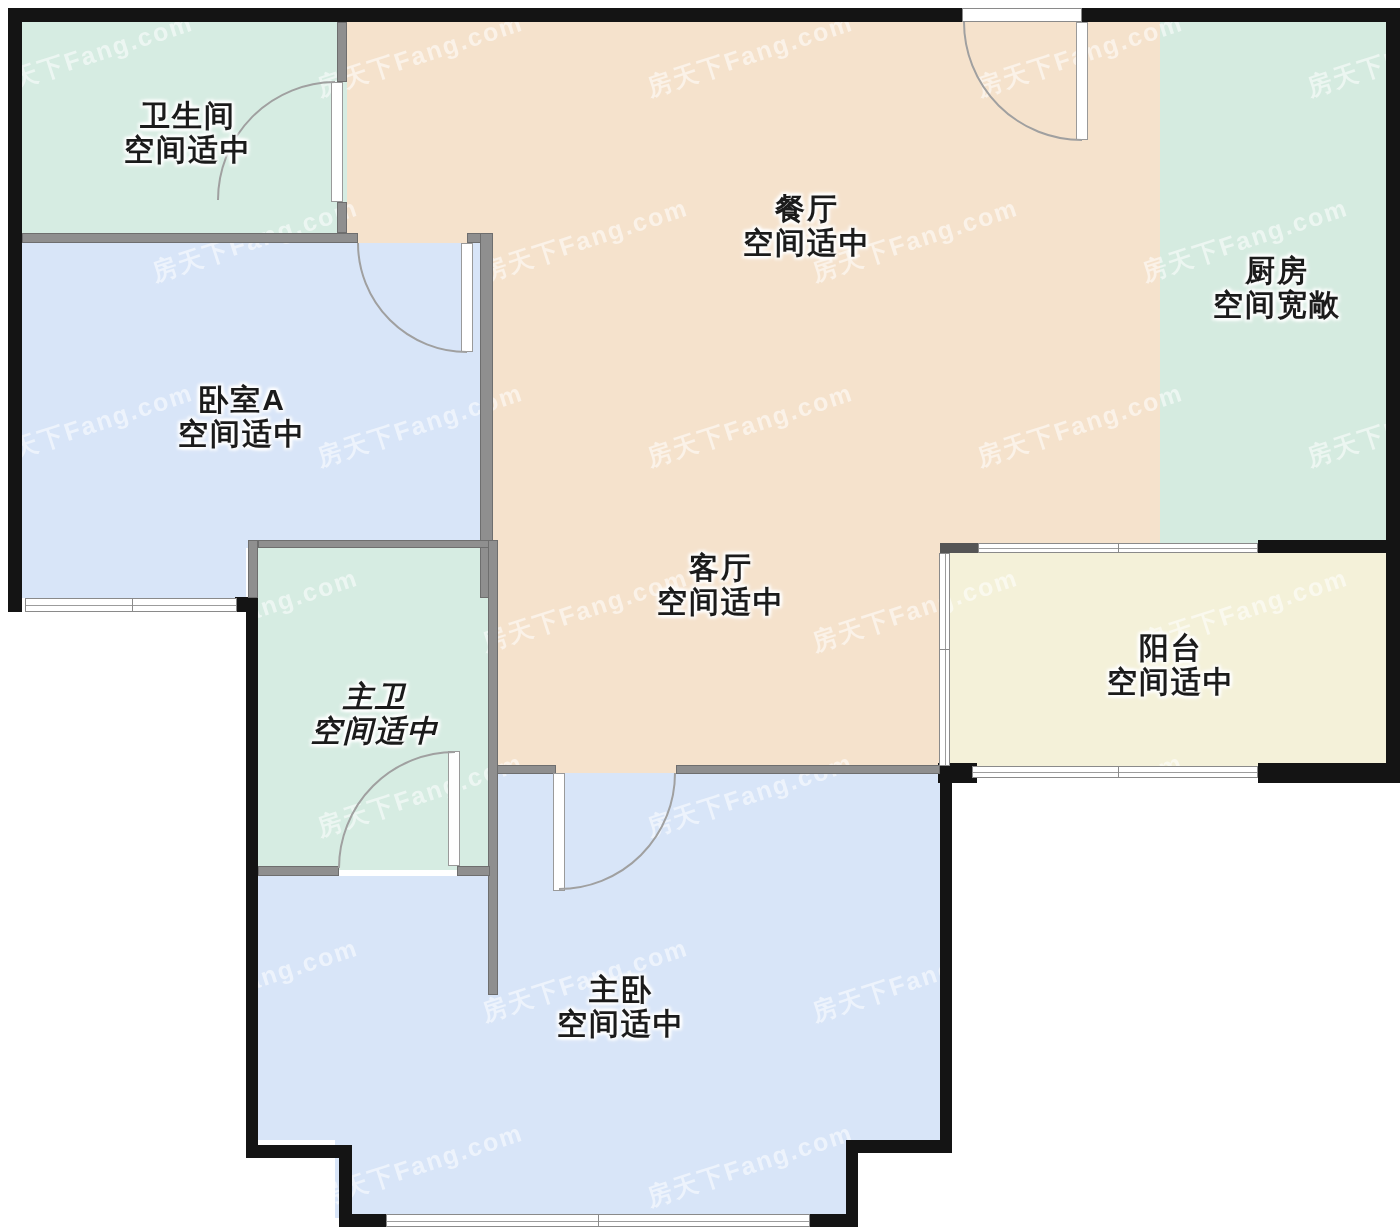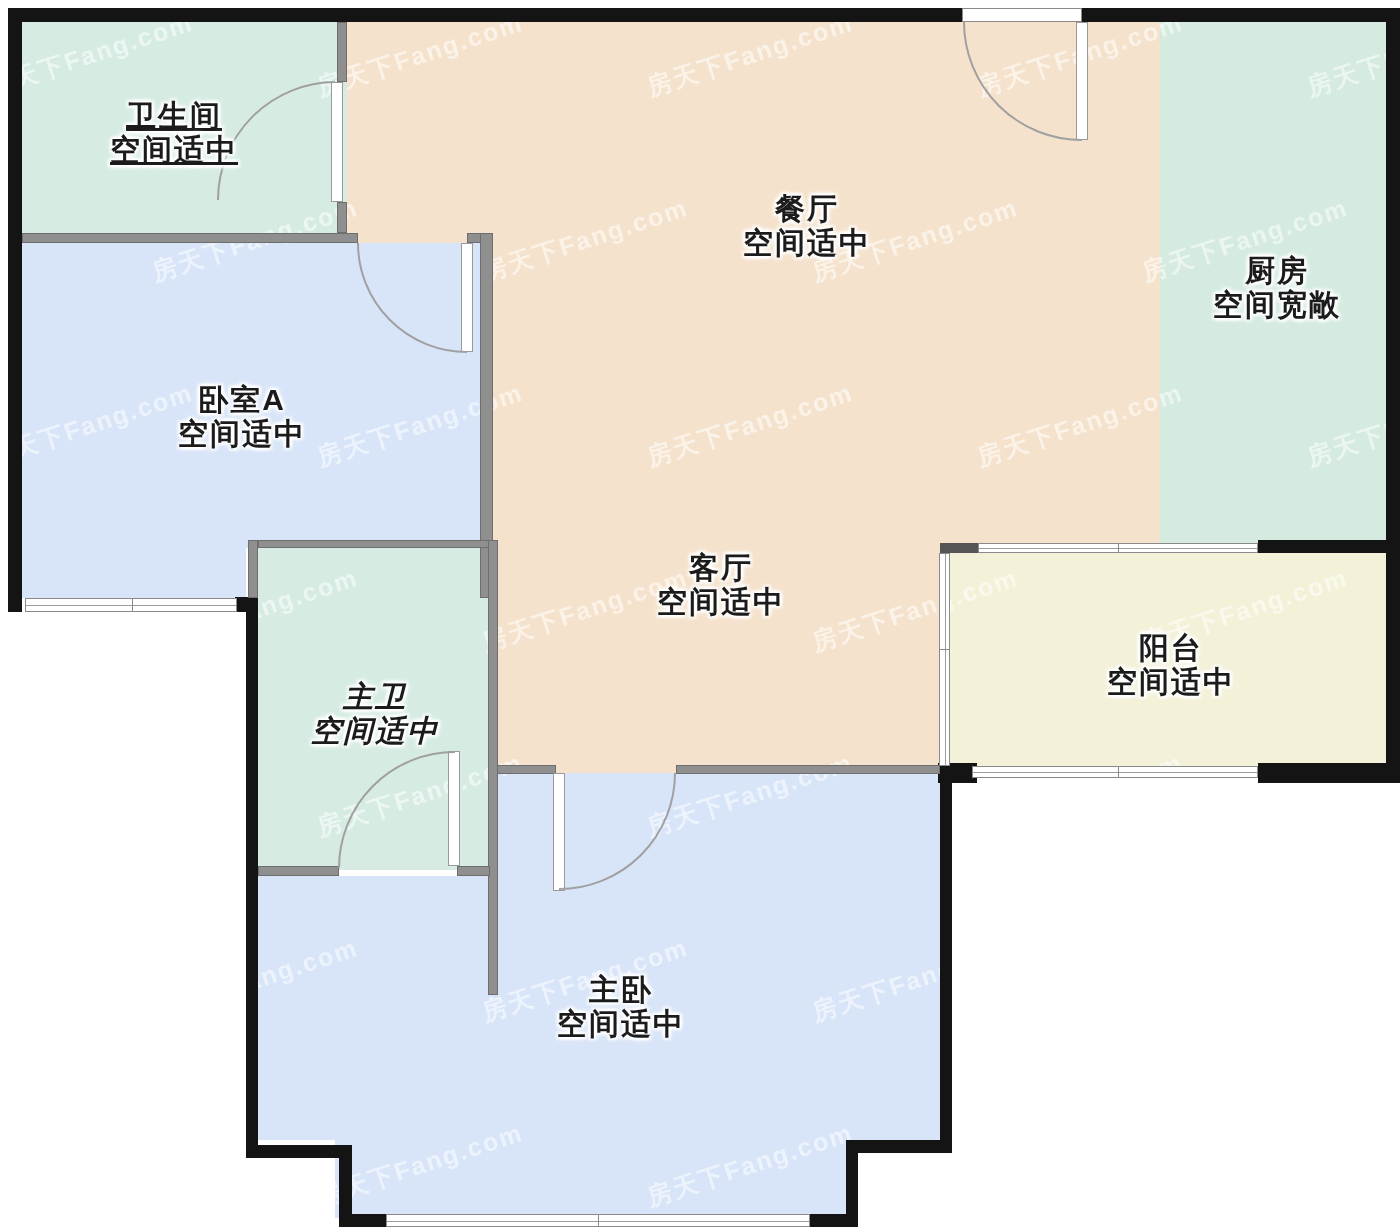--- a/index.html
+++ b/index.html
@@ -146,21 +146,21 @@
   <div class="leaf" style="left:553px;top:773px;width:12px;height:118px;"></div>
 
   <svg class="arcs" width="1400" height="1227" viewBox="0 0 1400 1227">
     <path d="M964,22 A118,118 0 0 0 1082,140" fill="none" stroke="#a0a0a0" stroke-width="2"></path>
     <path d="M218,200 A118,118 0 0 1 335,82" fill="none" stroke="#a0a0a0" stroke-width="2"></path>
     <path d="M358,243 A109,109 0 0 0 467,352" fill="none" stroke="#a0a0a0" stroke-width="2"></path>
     <path d="M339,868 A116,116 0 0 1 455,752" fill="none" stroke="#a0a0a0" stroke-width="2"></path>
     <path d="M675,773 A116,116 0 0 1 559,889" fill="none" stroke="#a0a0a0" stroke-width="2"></path>
   </svg>
 
-  <div class="lbl" style="left:174px;top:133px;text-decoration:underline;">
+  <div class="lbl" style="left:188px;top:133px;">
     <div>卫生间</div>
     <div>空间适中</div>
   </div>
   <div class="lbl" style="left:807px;top:226px;">
     <div>餐厅</div>
     <div>空间适中</div>
   </div>
   <div class="lbl" style="left:1277px;top:288px;">
     <div>厨房</div>
     <div>空间宽敞</div>

